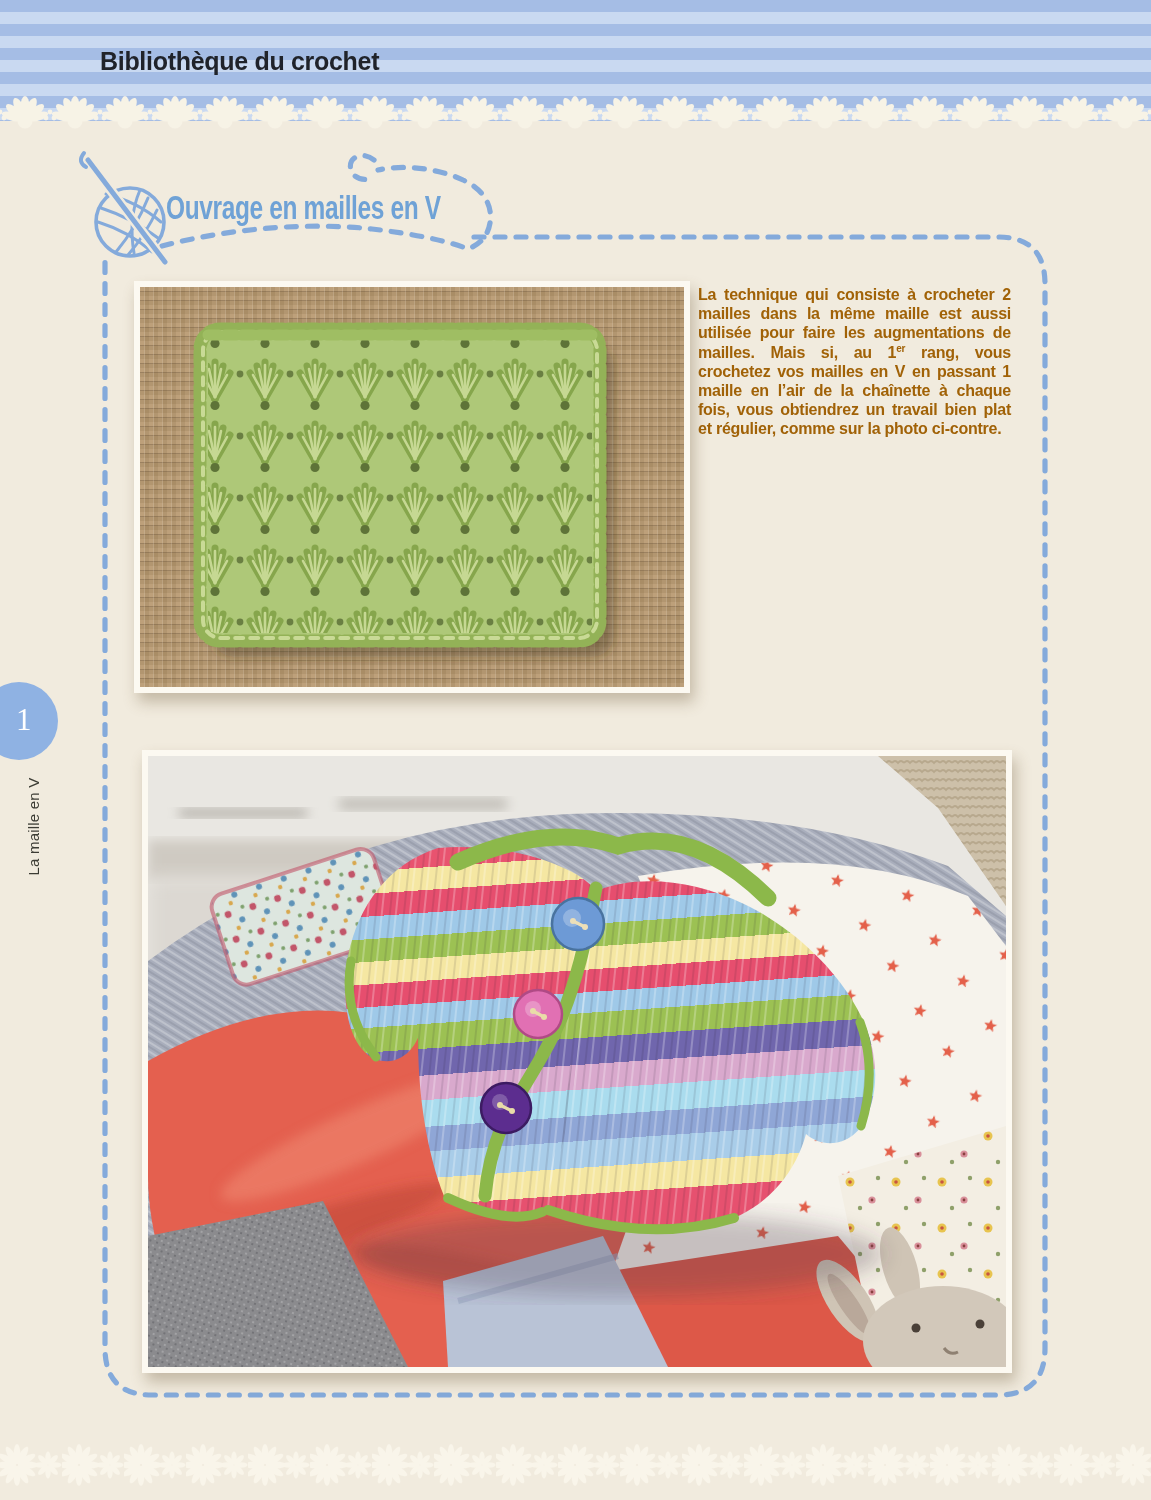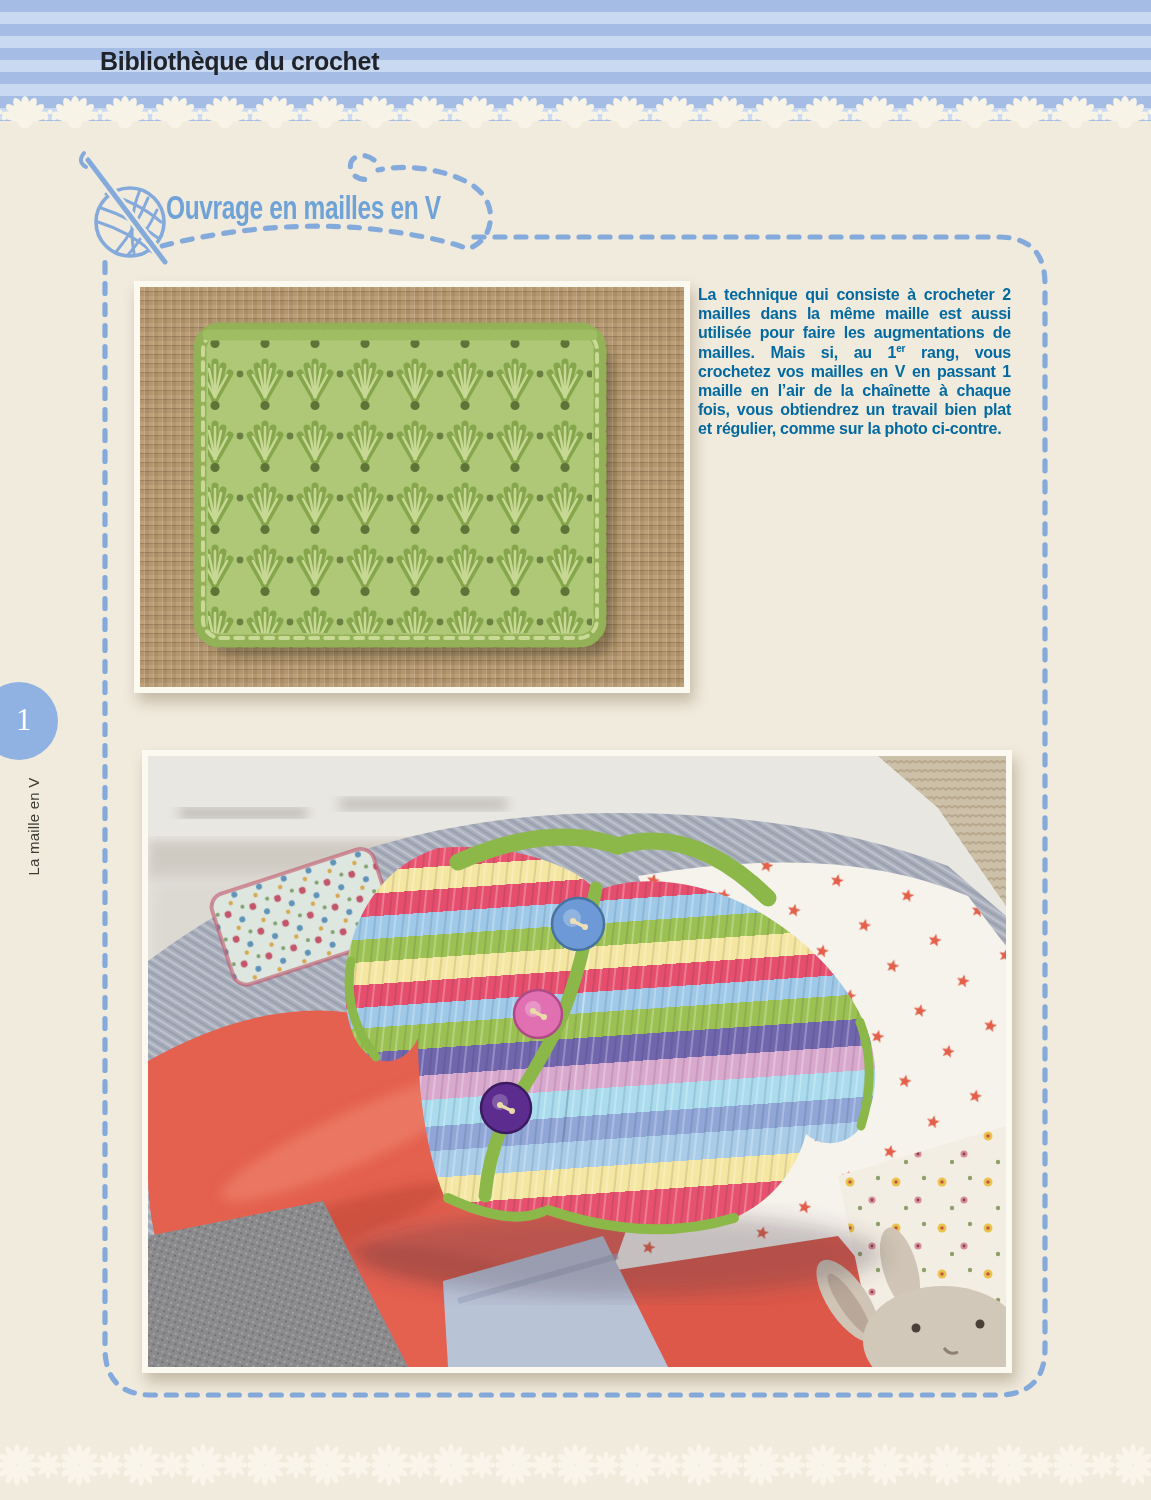--- a/index.html
+++ b/index.html
@@ -35,21 +35,21 @@
     transform:rotate(-90deg);
     font-size:15px; color:#3c3c34; letter-spacing:0.2px;
   }
   
   .section-title{
     position:absolute; left:166px; top:188px;
     font-size:34px; font-weight:700; color:#6fa2d6; letter-spacing:-0.5px;
     transform:scaleX(0.72); transform-origin:left center; white-space:nowrap;
   }
   .para{
-    position:absolute; color:#0369a1; font-weight:700;
+    position:absolute; color:#a16207; font-weight:700;
     font-size:16px; line-height:19.2px; letter-spacing:-0.25px;
     text-align:justify;
   }
   .para-1{left:698px; top:285px; width:313px;}
   .para-2{left:735px; top:658px; width:276px;}
   .para sup{font-size:10px; line-height:0;}
   
   .photo-frame{
     position:absolute; background:#fcf9f1;
     box-shadow:4px 9px 14px rgba(100,78,45,.32);

